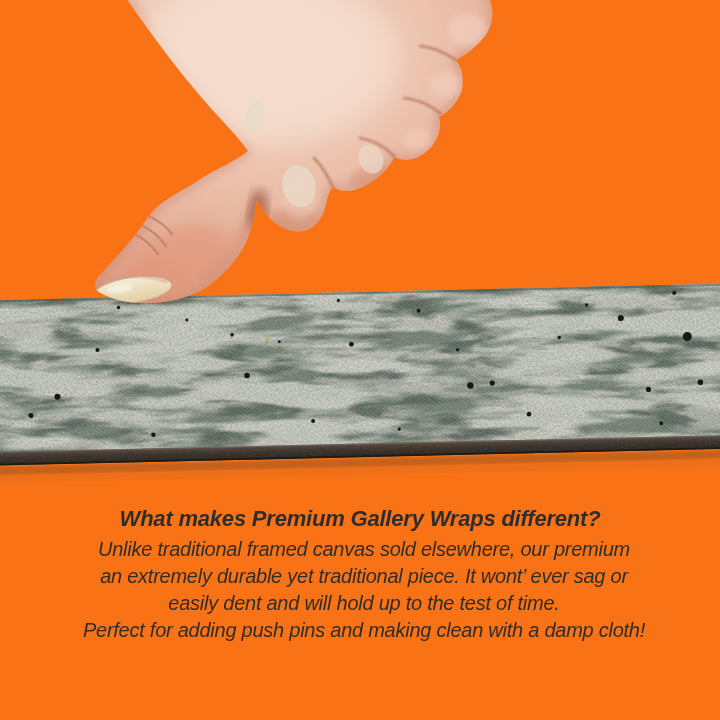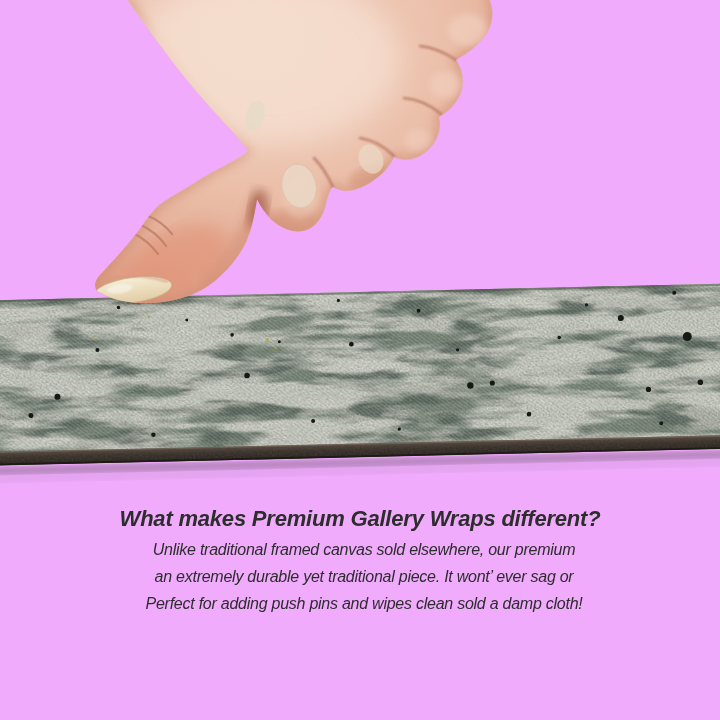--- a/index.html
+++ b/index.html
@@ -5,21 +5,21 @@
   html, body {
     margin: 0; padding: 0;
     width: 720px; height: 720px;
     background: #ffffff;
     overflow: hidden;
     font-family: "Liberation Sans", sans-serif;
   }
   .stage {
     position: relative;
     width: 720px; height: 720px;
-    background: #f0abfc;
+    background: #f97316;
     overflow: hidden;
   }
   svg.hero {
     position: absolute;
     top: 0; left: 0;
     display: block;
   }
   .caption {
     position: absolute;
     left: 0; top: 504px;
@@ -29,21 +29,21 @@
     font-style: italic;
   }
   .caption .heading {
     font-size: 22px;
     font-weight: 700;
     letter-spacing: -0.2px;
     line-height: 30px;
     margin: 0 0 2px 0;
   }
   .caption .line {
-    font-size: 16px;
+    font-size: 20px;
     font-weight: 400;
     letter-spacing: -0.25px;
     line-height: 27px;
     white-space: nowrap;
     padding-left: 8px;
   }
 </style>
 </head>
 <body>
 
@@ -298,16 +298,17 @@
         </g>
         <path d="M100,282 Q132,270 168,282" fill="none" stroke="#d49b80" stroke-width="2.5" opacity="0.7" filter="url(#b1)"></path>
       </g>
     </g>
   </svg>
 
   <section class="caption">
     <h2 class="heading">What makes Premium Gallery Wraps different?</h2>
     <div class="line">Unlike traditional framed canvas sold elsewhere, our premium</div>
     <div class="line">an extremely durable yet traditional piece. It wont’ ever sag or</div>
-    <div class="line">Perfect for adding push pins and wipes clean sold a damp cloth!</div>
+    <div class="line">easily dent and will hold up to the test of time.</div>
+    <div class="line">Perfect for adding push pins and making clean with a damp cloth!</div>
   </section>
 
 </div>
 
 </body></html>

